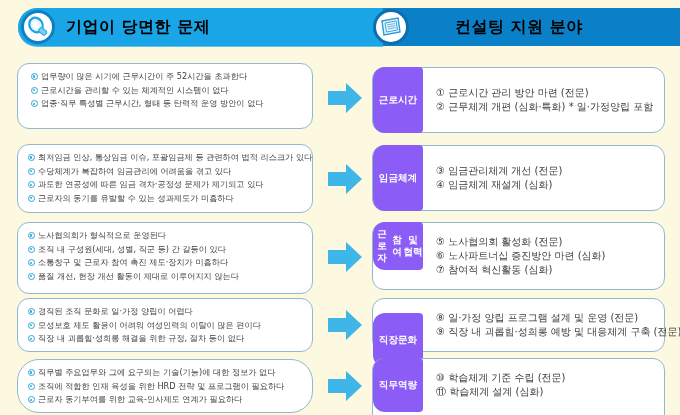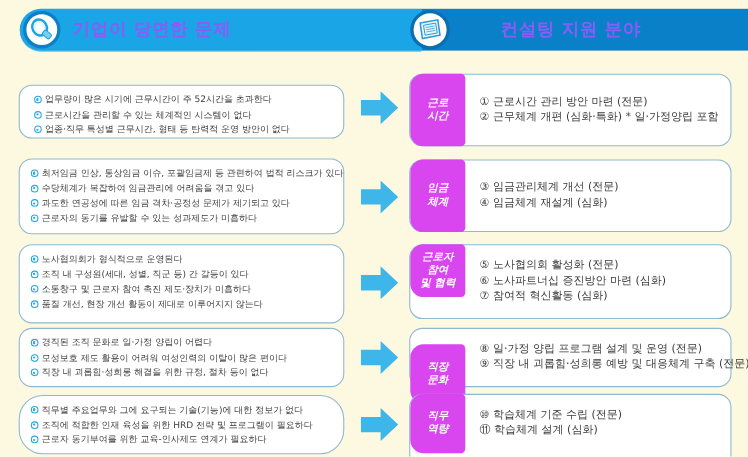--- a/index.html
+++ b/index.html
@@ -23,21 +23,21 @@
   }
   .hdr-circle {
     position: absolute; top: 2px; width: 34px; height: 34px; border-radius: 50%;
     background: #ffffff; border: 3px solid #0d7fc4;
     display: flex; align-items: center; justify-content: center;
   }
   .hdr-circle.left { left: 3px; }
   .hdr-circle.right { left: 355px; width: 36px; height: 36px; top: 1px; border-color: #0a6fb0; }
   .hdr-title {
     position: absolute; top: 0; height: 38px; line-height: 38px;
-    color: #8b5cf6; font-weight: bold; font-size: 16px; letter-spacing: 0.5px;
+    color: #000000; font-weight: bold; font-size: 16px; letter-spacing: 0.5px;
   }
   .hdr-title.left { left: 48px; }
   .hdr-title.right { left: 406px; margin-left: 31px; }
   .problem-box {
     position: absolute; left: 17px; width: 296px;
     background: #ffffff; border: 1.5px solid #8fb9cf; border-radius: 12px;
     padding: 6px 0 0 10px;
   }
   .problem-item {
     font-size: 8.2px; color: #3d3d3d; line-height: 13.6px; white-space: nowrap;
@@ -53,23 +53,23 @@
   }
   .arrow {
     position: absolute; left: 328px; width: 34px; height: 30px;
   }
   .solution-box {
     position: absolute; left: 372px; width: 293px;
     background: #ffffff; border: 1.5px solid #8fb9cf; border-radius: 12px;
   }
   .cat-tile {
     position: absolute; left: 0; top: -1px; width: 50px;
-    background: #d946ef; border-radius: 12px 4px 4px 12px;
-    display: flex; align-items: center; justify-content: center; flex-direction: column;
-    color: #ffffff; font-weight: bold; font-size: 9.6px; line-height: 12px; text-align: center; font-style: italic;
+    background: #8b5cf6; border-radius: 12px 4px 4px 12px;
+    display: flex; align-items: center; justify-content: center; 
+    color: #ffffff; font-weight: bold; font-size: 9.6px; line-height: 12px; text-align: center;
   }
   .sol-list { position: absolute; left: 63px; }
   .sol-item { font-size: 10px; color: #3a3a3a; line-height: 14px; white-space: nowrap; }
 </style>
 </head>
 <body>
 
 <div class="header">
   <div class="hdr-left"></div>
   <div class="hdr-right"></div>
@@ -86,21 +86,21 @@
       <path d="M3 5 L19 2 L21 16 L5 19 Z" fill="#e8f6fc" stroke="#2a9ad8" stroke-width="1.4"></path>
       <path d="M6 7 L17 5 L18.5 14 L7.5 16 Z" fill="none" stroke="#2a9ad8" stroke-width="0.9"></path>
       <line x1="8" y1="9" x2="16" y2="7.6" stroke="#2a9ad8" stroke-width="0.7"></line>
       <line x1="8.4" y1="11" x2="16.4" y2="9.6" stroke="#2a9ad8" stroke-width="0.7"></line>
       <line x1="8.8" y1="13" x2="16.8" y2="11.6" stroke="#2a9ad8" stroke-width="0.7"></line>
     </svg>
   </div>
   <div class="hdr-title right">컨설팅 지원 분야</div>
 </div>
 
-<div class="problem-box" style="top:77px;height:49px;padding-left:13px;">
+<div class="problem-box" style="top:63px;height:66px;padding-left:13px;">
   <div class="problem-item">
       <span class="bullet"></span>
       <span>업무량이 많은 시기에 근무시간이 주 52시간을 초과한다</span>
     </div>
   <div class="problem-item">
       <span class="bullet"></span>
       <span>근로시간을 관리할 수 있는 체계적인 시스템이 없다</span>
     </div>
   <div class="problem-item">
       <span class="bullet"></span>

